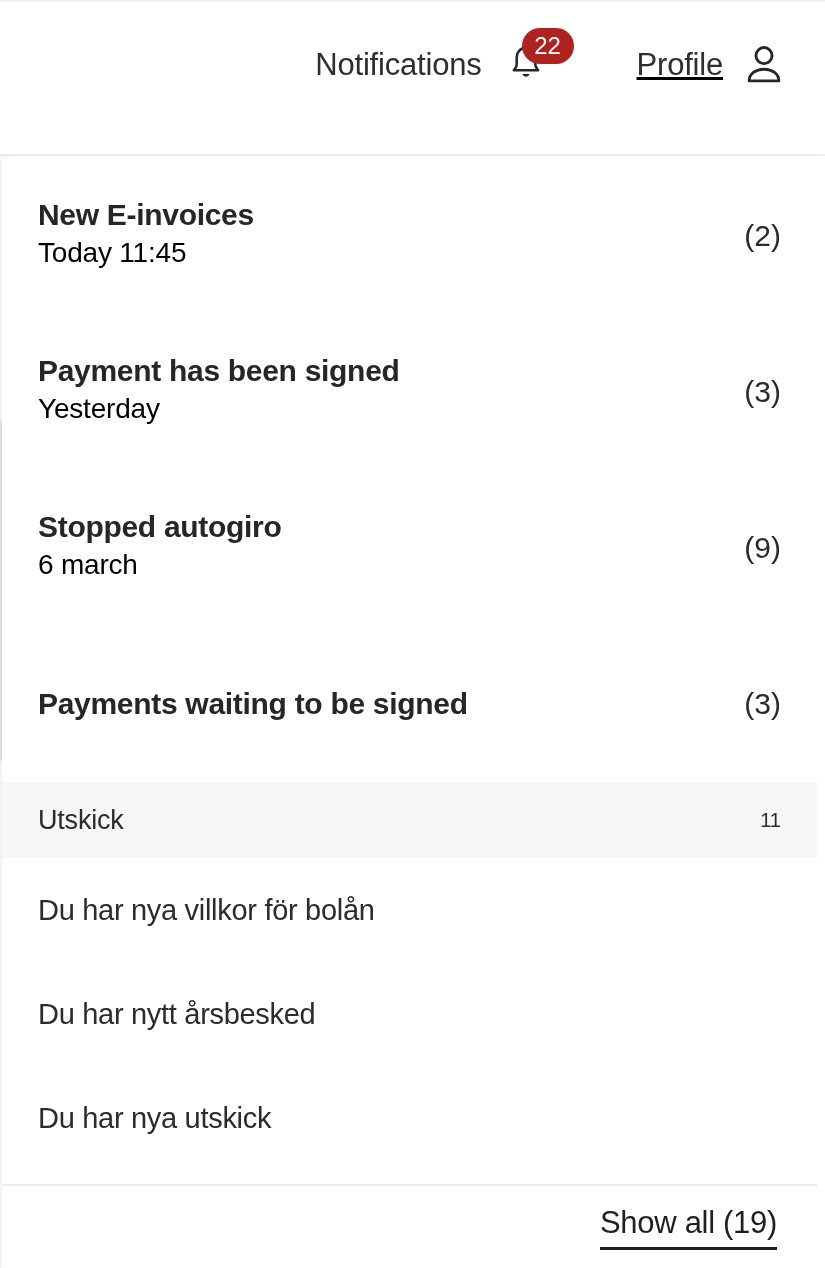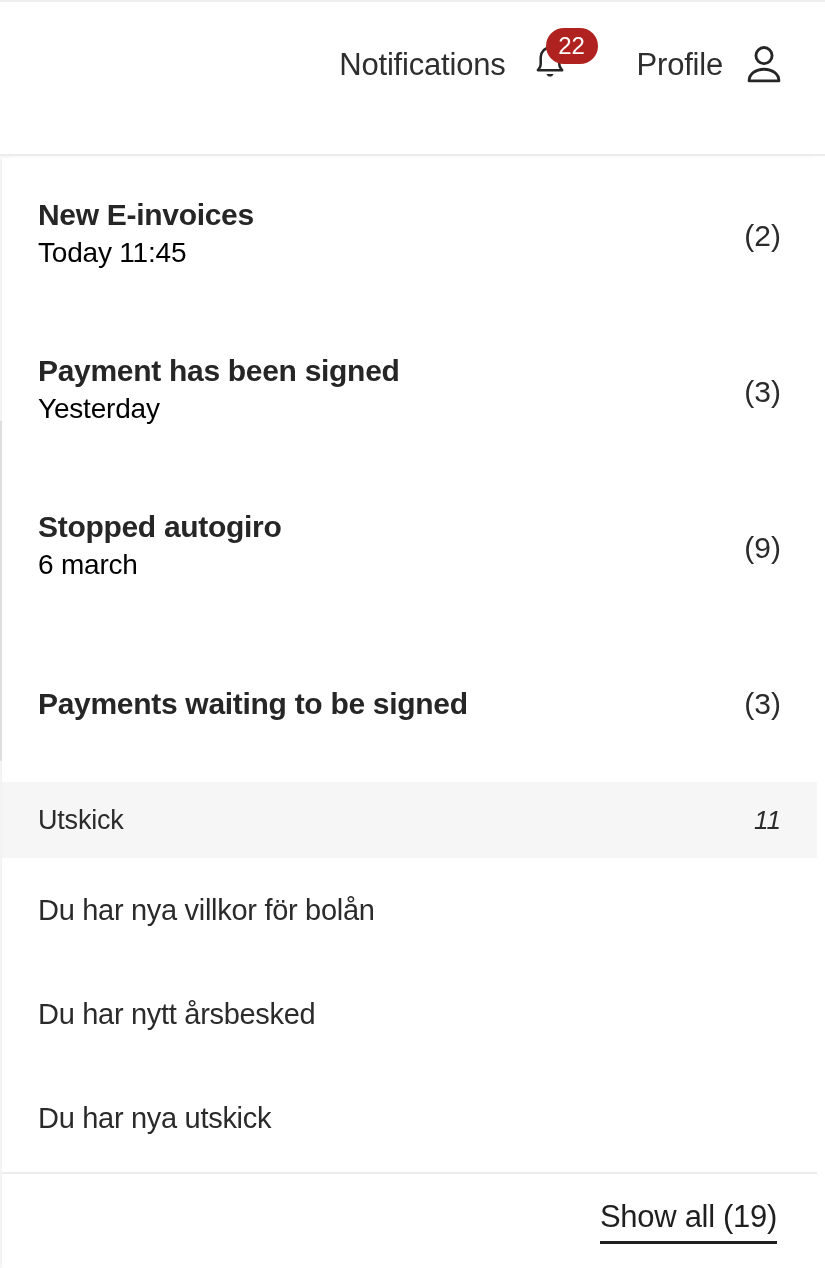--- a/index.html
+++ b/index.html
@@ -102,21 +102,21 @@
     color: #ffffff;
     font-size: 24px;
     font-weight: 400;
     display: flex;
     align-items: center;
     justify-content: center;
     padding: 0 8px;
     line-height: 1;
   }
 
-  .profile-item { margin-left: 52px; }
+  .profile-item { margin-left: 76px; text-decoration: underline; }
 
   .profile-icon-wrap {
     margin-left: 20px;
     width: 42px;
     height: 44px;
     display: flex;
     align-items: center;
     justify-content: center;
   }
 
@@ -184,24 +184,23 @@
   }
 
   .section-label {
     font-size: 27px;
     font-weight: 400;
     color: #2b2b2b;
     letter-spacing: -0.2px;
   }
 
   .section-count {
-    font-size: 26px;
+    font-size: 20px;
     font-weight: 400;
     color: #2b2b2b;
-    font-style: italic;
   }
 
   
   .sub-row {
     display: flex;
     align-items: center;
     height: 104px;
     padding: 0 36px;
     cursor: pointer;
   }
@@ -210,21 +209,21 @@
     font-size: 29px;
     font-weight: 400;
     color: #2b2b2b;
     letter-spacing: -0.3px;
   }
 
   
   .panel-footer {
     margin-top: auto;
     border-top: 2px solid #ececec;
-    height: 96px;
+    height: 84px;
     display: flex;
     align-items: center;
     justify-content: flex-end;
     padding-right: 40px;
   }
 
   .show-all {
     font-size: 31px;
     font-weight: 400;
     color: #1f1f1f;

